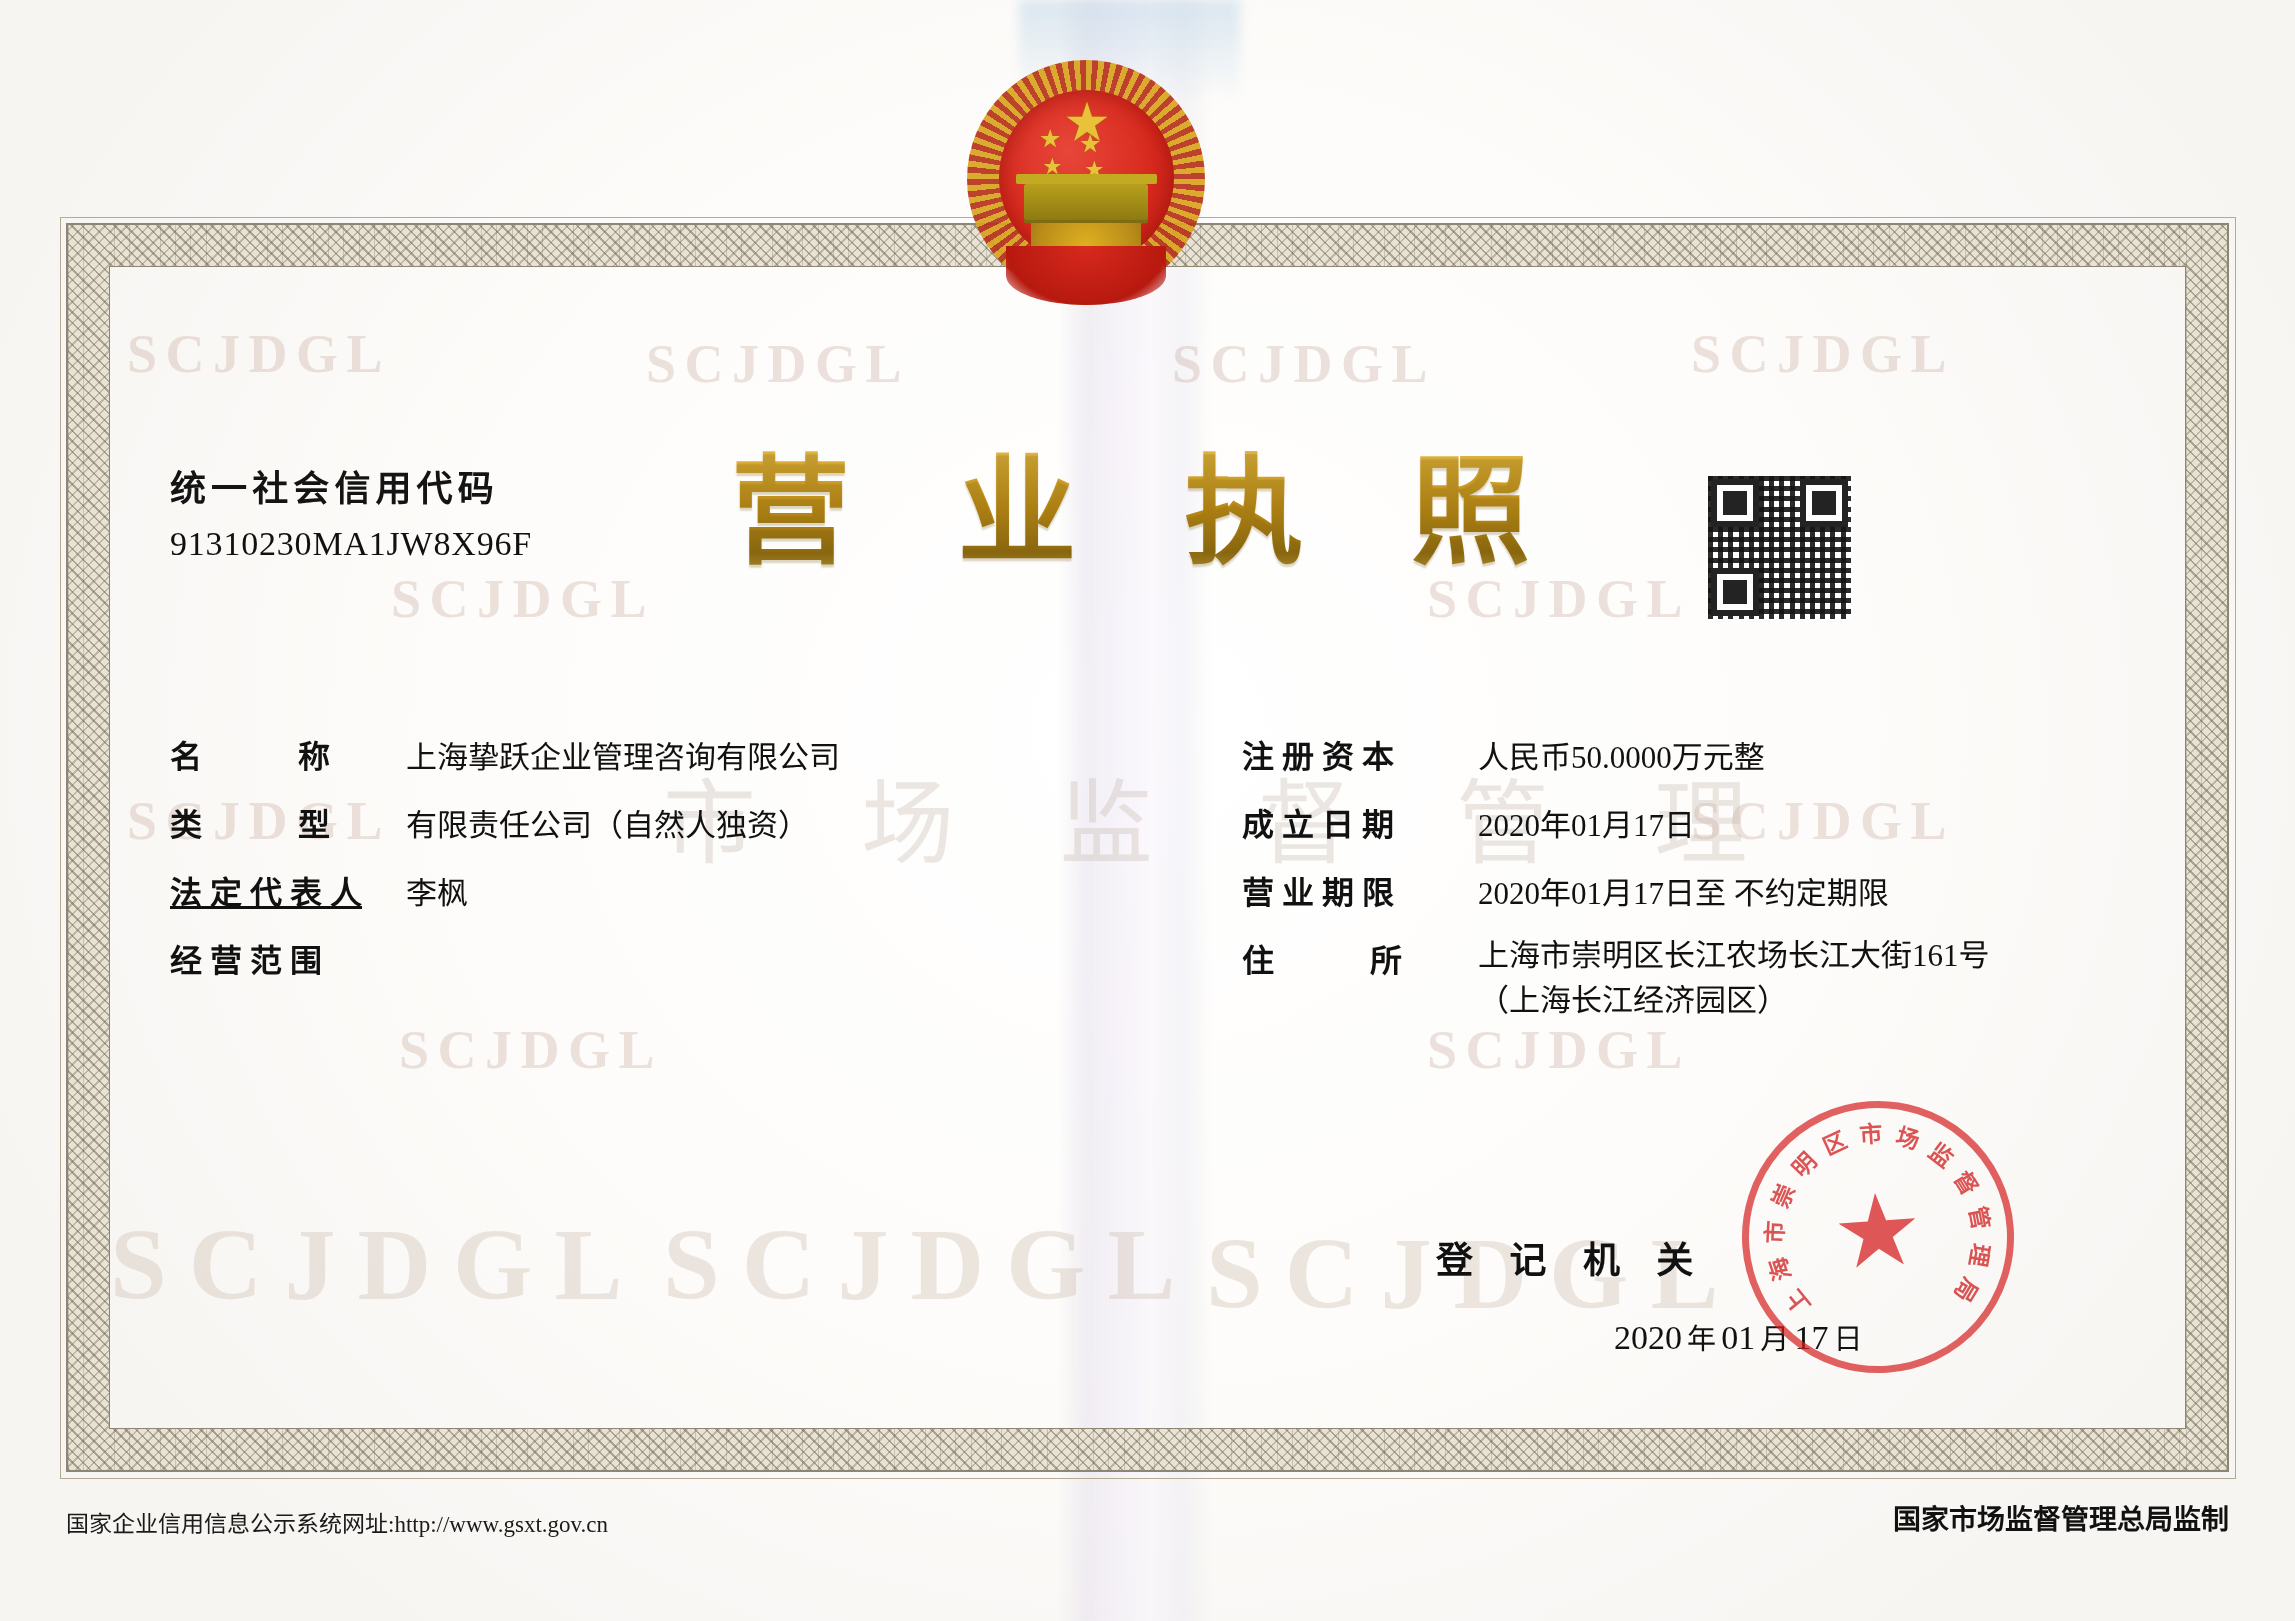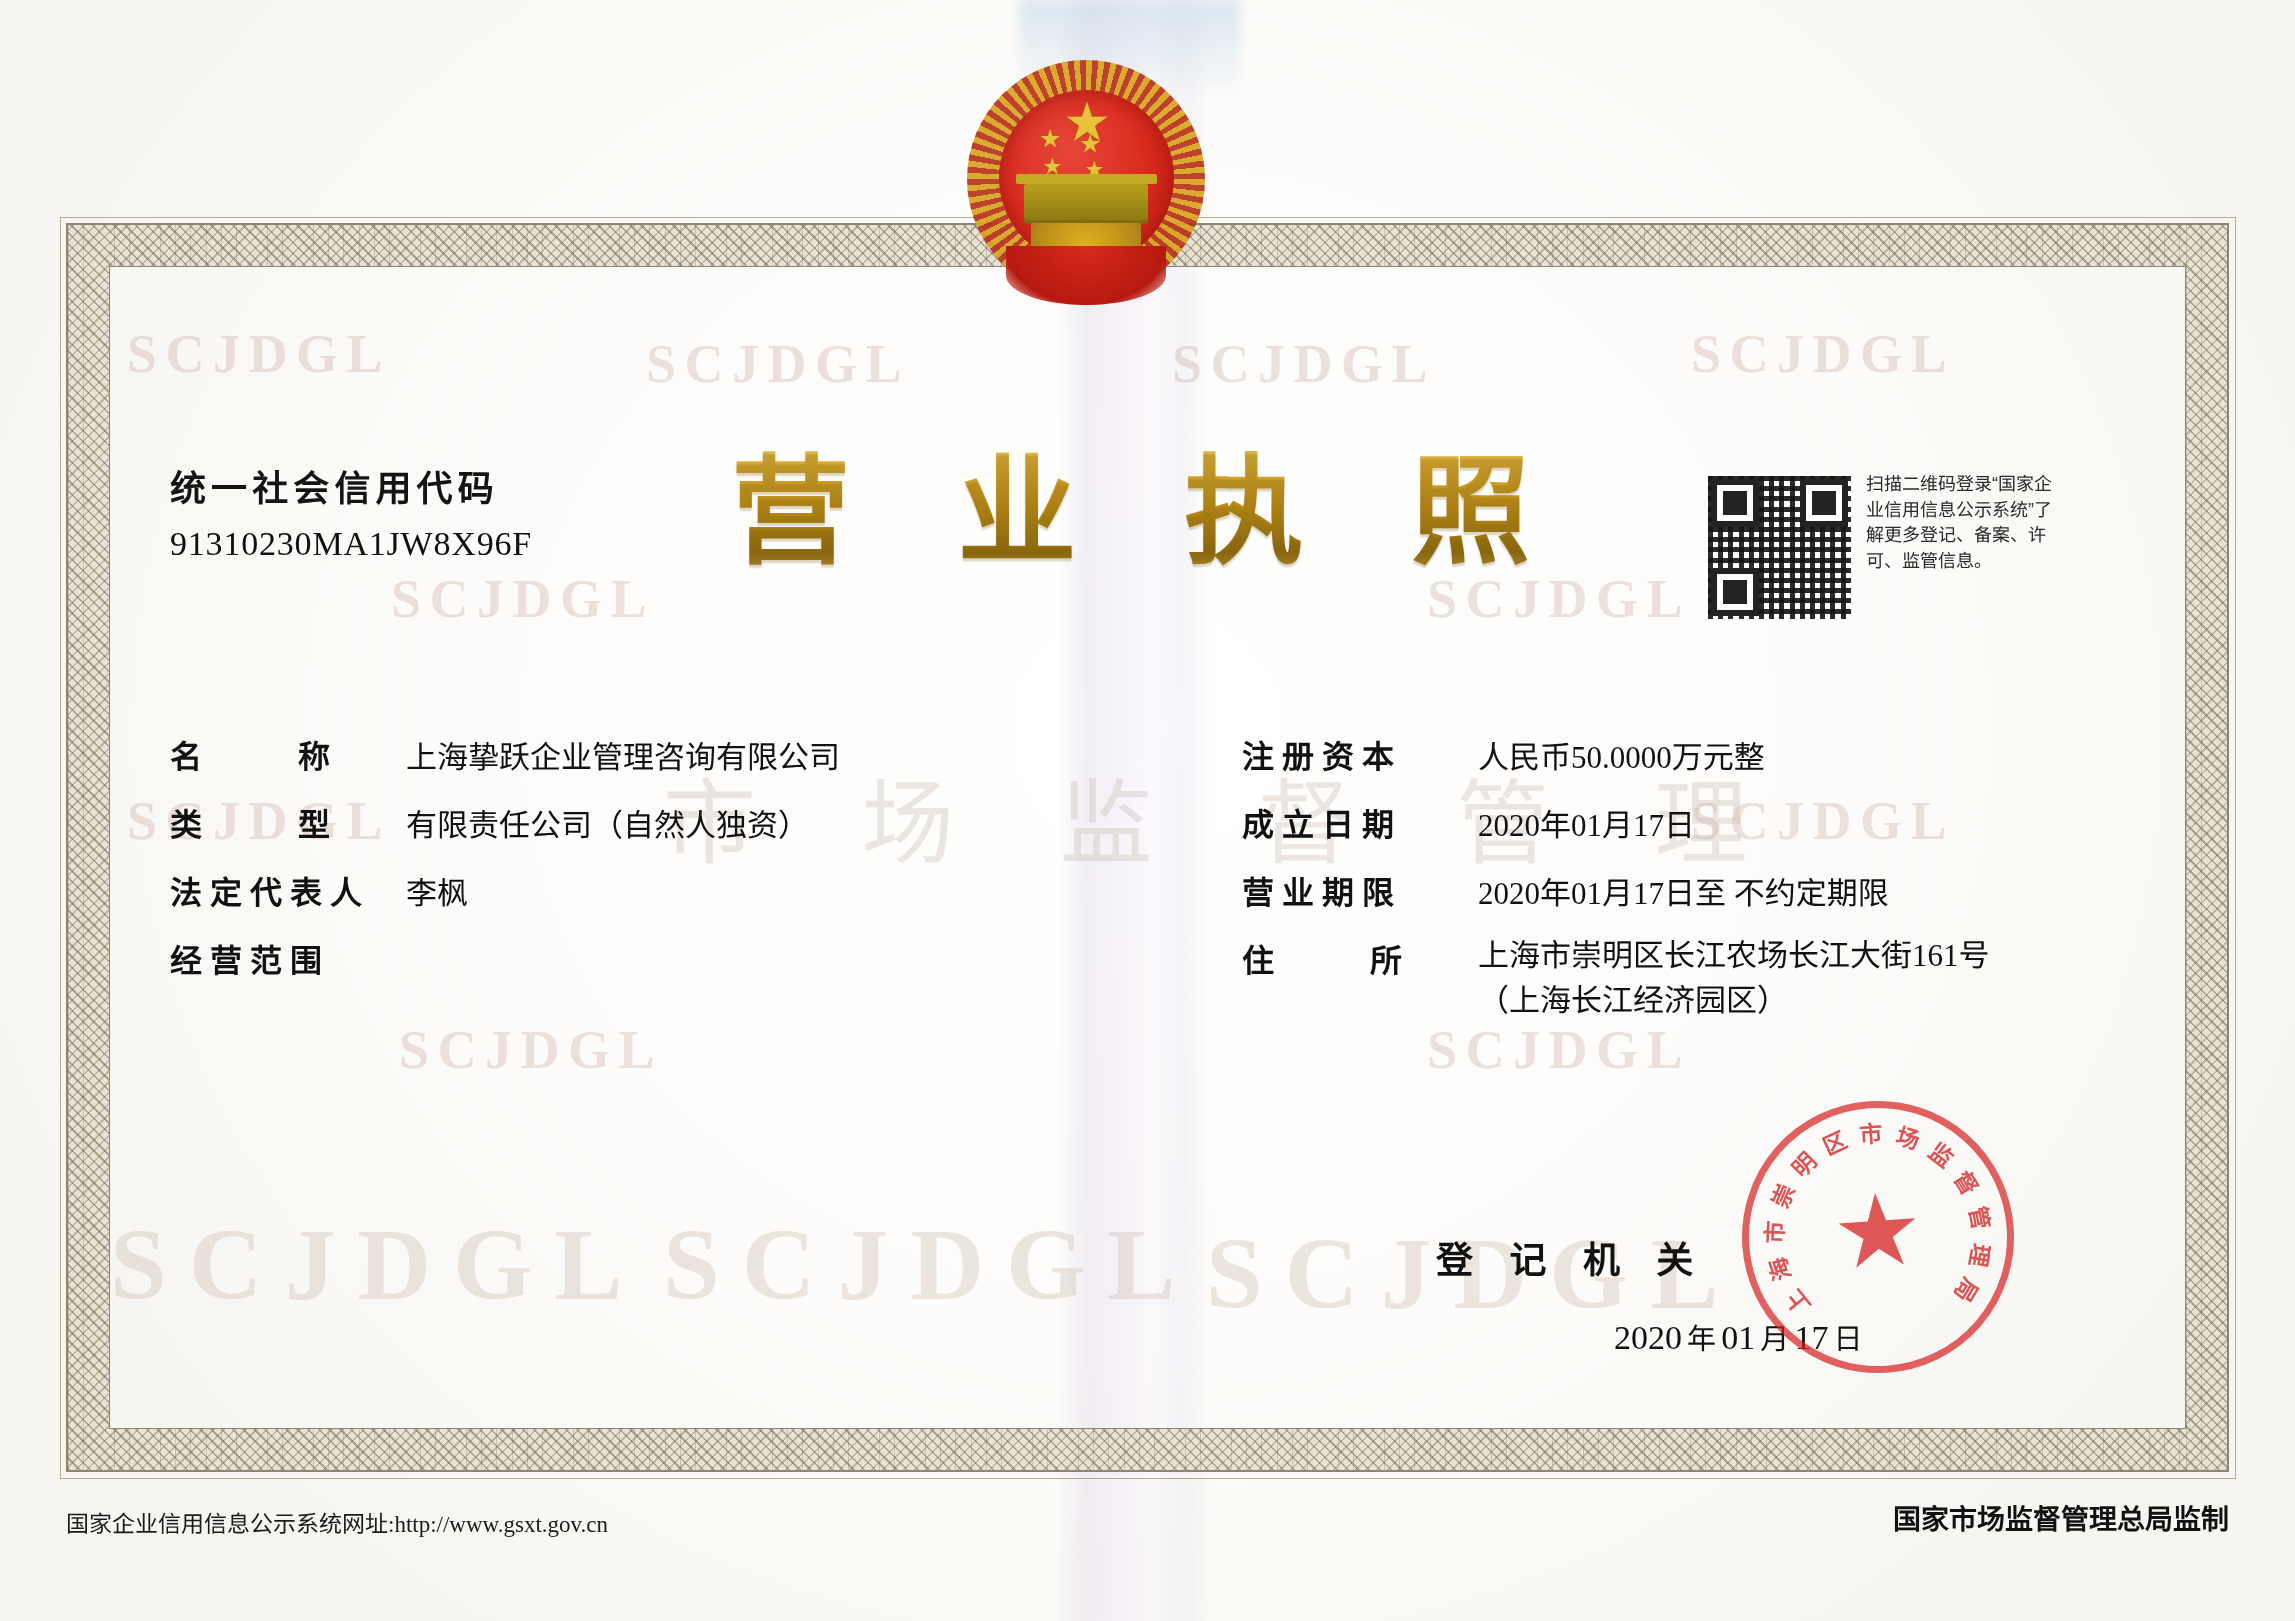--- a/index.html
+++ b/index.html
@@ -406,29 +406,28 @@
     <span class="finder f1">
         <i></i>
       </span>
     <span class="finder f2">
         <i></i>
       </span>
     <span class="finder f3">
         <i></i>
       </span>
   </div>
-  <div id="qr-note">扫描二维码登录“国家企业信用信息公示系统”了解更多登记、备案、许可、监管信息。</div>
 
   <div class="field-label" style="left:170px; top:731px;">名　　　称</div>
   <div class="field-value" style="left:406px; top:732px;">上海挚跃企业管理咨询有限公司</div>
 
   <div class="field-label" style="left:170px; top:799px;">类　　　型</div>
   <div class="field-value" style="left:406px; top:800px;font-family:Liberation Mono, monospace;">有限责任公司（自然人独资）</div>
 
-  <div class="field-label" style="left:170px; top:867px;">法 定 代 表 人</div>
+  <div class="field-label" style="left:170px; top:867px;text-decoration:underline;">法 定 代 表 人</div>
   <div class="field-value" style="left:406px; top:868px;">李枫</div>
 
   <div class="field-label" style="left:170px; top:935px;">经 营 范 围</div>
 
   <div class="field-label" style="left:1242px; top:731px;">注 册 资 本</div>
   <div class="field-value" style="left:1478px; top:732px;">人民币50.0000万元整</div>
 
   <div class="field-label" style="left:1242px; top:799px;">成 立 日 期</div>
   <div class="field-value" style="left:1478px; top:800px;">2020年01月17日</div>
 

